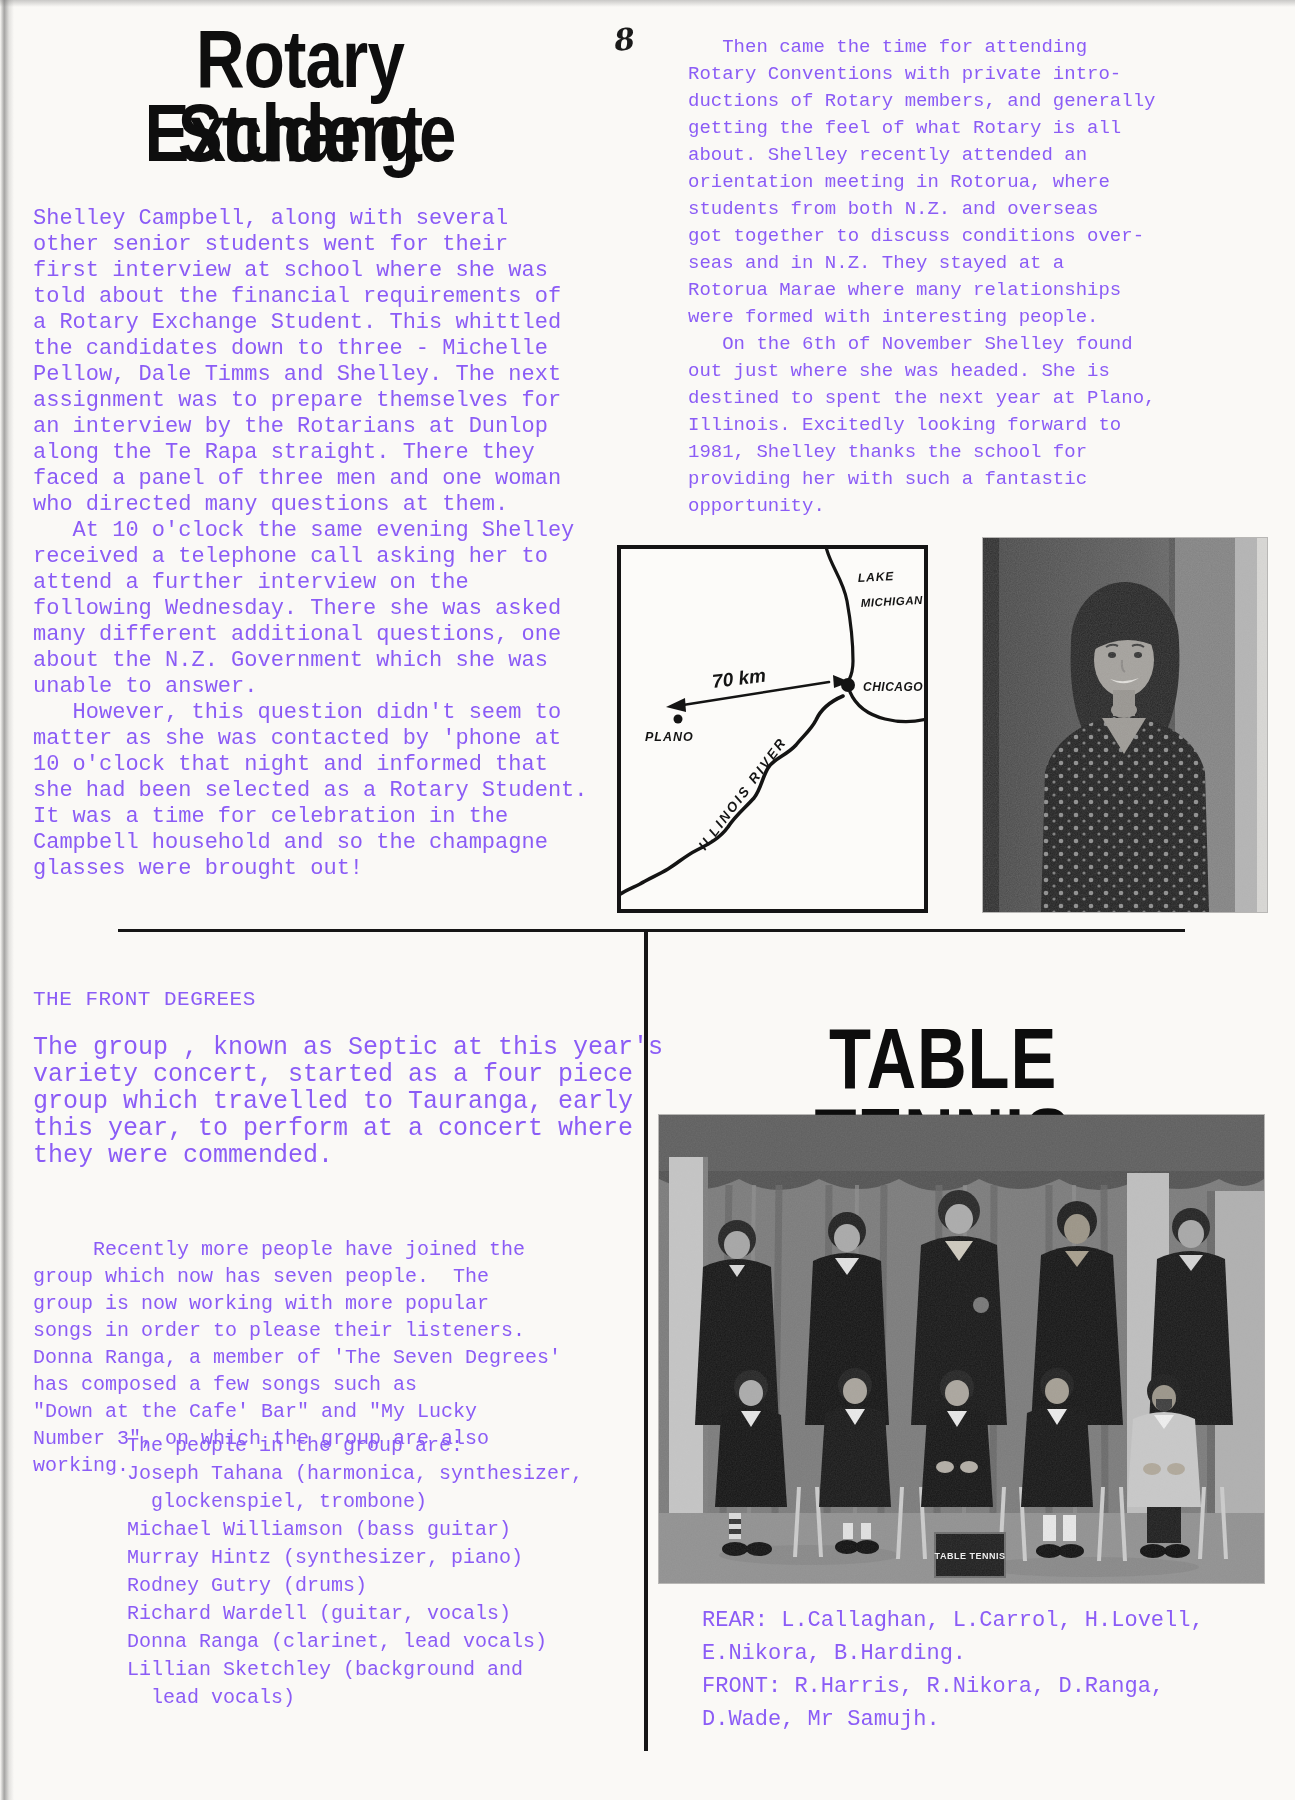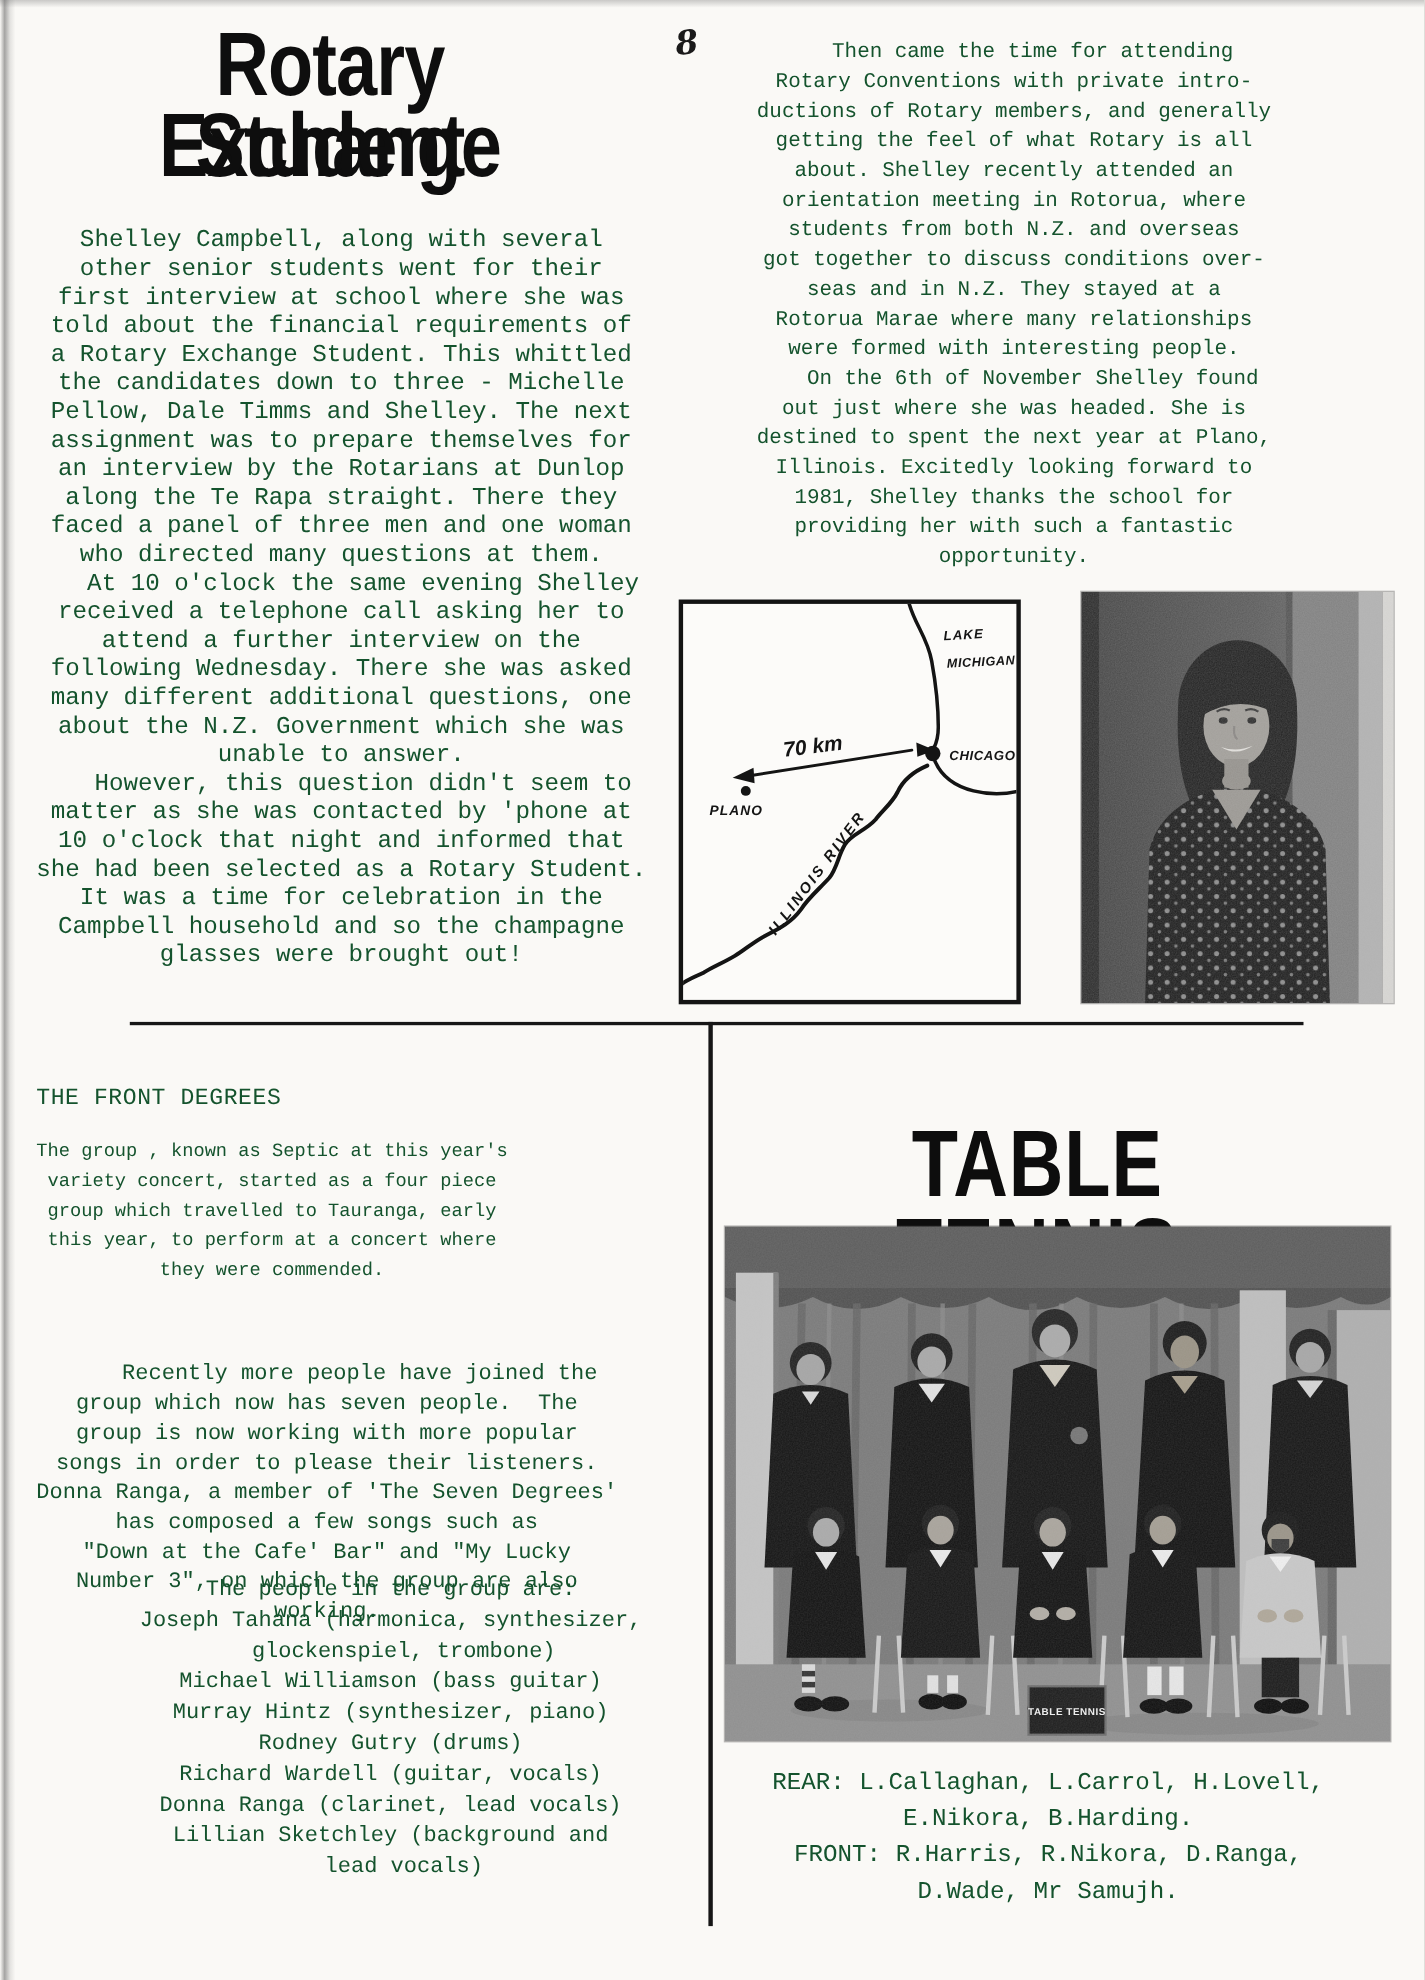--- a/index.html
+++ b/index.html
@@ -25,36 +25,36 @@
   }
   .hl1{top:22px;}
   .hl2{top:96px;}
 
   .pagenum{
     position:absolute;left:614px;top:22px;
     font-family:"DejaVu Serif",serif;font-style:italic;font-weight:bold;
     font-size:30px;transform:rotate(-6deg);color:#1a1a1a;
   }
 
-  .mono{font-family:"Liberation Mono",monospace;white-space:pre;color:#14532d;text-align:center;}
+  .mono{font-family:"Liberation Mono",monospace;white-space:pre;color:#8b5cf6;}
 
   .col-left{position:absolute;left:33px;top:206px;font-size:22px;line-height:26px;font-family:Liberation Mono, monospace;}
   .col-right{position:absolute;left:688px;top:34px;font-size:19px;line-height:27px;}
 
   .map-box{position:absolute;left:617px;top:545px;width:303px;height:360px;
     border:4px solid #141414;background:#fcfbf9;}
   .photo{position:absolute;box-shadow:0 0 0 1px rgba(60,60,60,.35);}
   .portrait{left:983px;top:538px;width:284px;height:374px;}
   .teamphoto{left:659px;top:1115px;width:605px;height:468px;}
 
   .hr-rule{position:absolute;left:118px;top:929px;width:1067px;height:3px;background:#161616;}
   .vr-rule{position:absolute;left:644px;top:929px;width:4px;height:822px;background:#161616;}
 
   .sd-heading{position:absolute;left:33px;top:988px;font-size:21px;letter-spacing:.5px;}
-  .sd-p1{position:absolute;left:33px;top:1034px;font-size:17px;line-height:27px;}
+  .sd-p1{position:absolute;left:33px;top:1034px;font-size:25px;line-height:27px;}
   .sd-p2{position:absolute;left:33px;top:1236px;font-size:20px;line-height:27px;}
   .sd-members{position:absolute;left:90px;top:1432px;font-size:20px;line-height:28px;margin-left:37px;}
 
   .tt-headline{
     position:absolute;left:663px;top:1018px;width:560px;text-align:center;
     font-weight:bold;font-size:86px;line-height:80px;letter-spacing:1px;
     transform:scaleX(.8);transform-origin:50% 50%;color:#0d0d0d;
   }
   .tt-caption{position:absolute;left:702px;top:1604px;font-size:22px;line-height:33px;}
 

